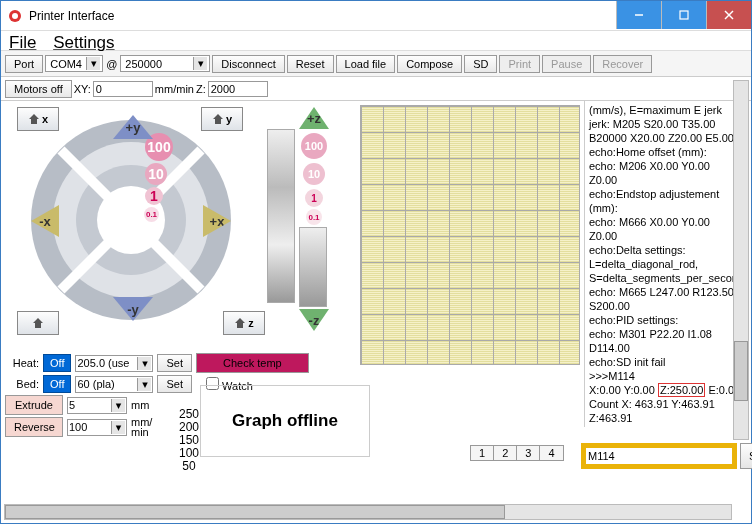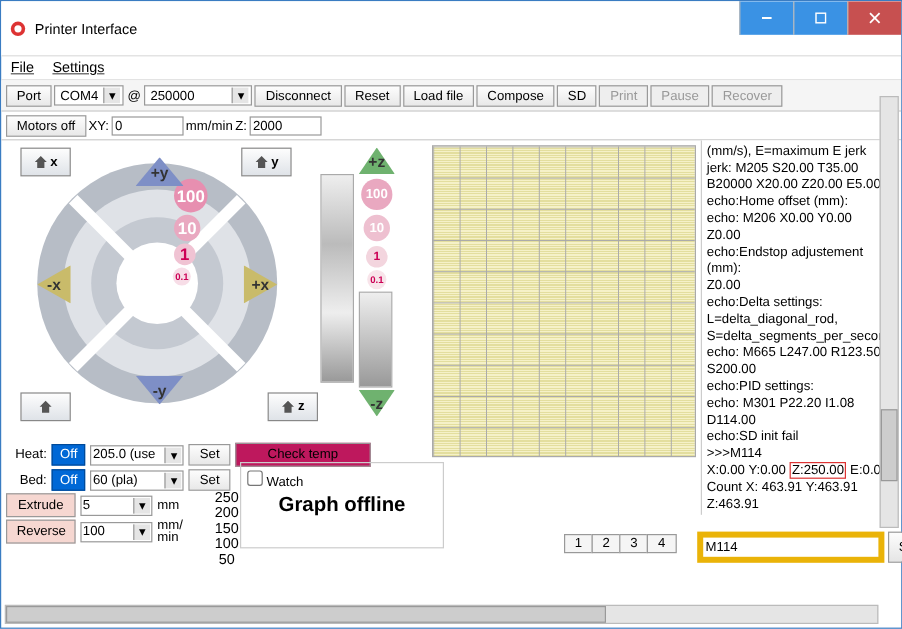--- a/index.html
+++ b/index.html
@@ -1,24 +1,24 @@
 <!DOCTYPE html>
 <html><head>
 <meta charset="utf-8">
 <style>
 * { box-sizing: border-box; margin: 0; padding: 0; font-family: "Segoe UI", Tahoma, sans-serif; }
 body { background: #fff; width: 752px; height: 524px; overflow: hidden; border: 1px solid #3a7cc2; }
-.titlebar { height: 46px; background: #fff; display: flex; align-items: center; border-bottom: 1px solid #ddd; }
+.titlebar { height: 30px; background: #fff; display: flex; align-items: center; border-bottom: 1px solid #ddd; }
 .titlebar .icon { width: 16px; height: 16px; margin: 0 6px; display: inline-flex; }
 .titlebar .title { flex: 1; font-size: 12px; color: #000; }
 .winbtns { display: flex; height: 100%; }
 .winbtn { width: 45px; height: 28px; display: flex; align-items: center; justify-content: center; background: #fff; border-left: 1px solid #bbb; }
 .winbtn.close { background: #c75050; color: #fff; }
 .winbtn svg { width: 10px; height: 10px; }
-.menubar { height: 20px; padding: 2px 8px; font-size: 12px; border-bottom: 1px solid #ddd; }
+.menubar { height: 20px; padding: 2px 8px; font-size: 17px; border-bottom: 1px solid #ddd; }
 .menubar span { margin-right: 12px; text-decoration: underline; text-decoration-color: #555; }
 .toolbar { height: 26px; display: flex; align-items: center; gap: 2px; padding: 2px 4px; border-bottom: 1px solid #ccc; background: #f5f5f5; font-size: 11px; }
 .btn { background: linear-gradient(#fdfdfd,#e8e8e8); border: 1px solid #999; padding: 2px 8px; font-size: 11px; cursor: pointer; }
 .btn.disabled { color: #999; background: #eee; }
 .combo { border: 1px solid #999; background: #fff; font-size: 11px; padding: 1px 2px; display: flex; align-items: center; }
 .combo .arrow { width: 14px; text-align: center; background: #e5e5e5; border-left: 1px solid #999; }
 .toolbar .at { margin: 0 1px; }
 .row2 { height: 24px; display: flex; align-items: center; gap: 2px; padding: 2px 4px; font-size: 11px; border-bottom: 1px solid #ccc; }
 .row2 input { border: 1px solid #999; font-size: 11px; padding: 1px 2px; width: 60px; }
 .main { display: flex; height: 380px; }
@@ -251,20 +251,21 @@
       <div class="gridview" style="margin:4px"></div>
       <div class="console" id="console">
           <div class="line">(mm/s),  E=maximum E jerk</div>
           <div class="line">jerk:  M205 S20.00 T35.00</div>
           <div class="line">B20000 X20.00 Z20.00 E5.00</div>
           <div class="line">echo:Home offset (mm):</div>
           <div class="line">echo:  M206 X0.00 Y0.00</div>
           <div class="line">Z0.00</div>
           <div class="line">echo:Endstop adjustement</div>
           <div class="line">(mm):</div>
+          <div class="line">echo:  M666 X0.00 Y0.00</div>
           <div class="line">Z0.00</div>
           <div class="line">echo:Delta settings:</div>
           <div class="line">L=delta_diagonal_rod,</div>
           <div class="line">S=delta_segments_per_second</div>
           <div class="line">echo:  M665 L247.00 R123.50</div>
           <div class="line">S200.00</div>
           <div class="line">echo:PID settings:</div>
           <div class="line">echo:  M301 P22.20 I1.08</div>
           <div class="line">D114.00</div>
           <div class="line">echo:SD init fail</div>

